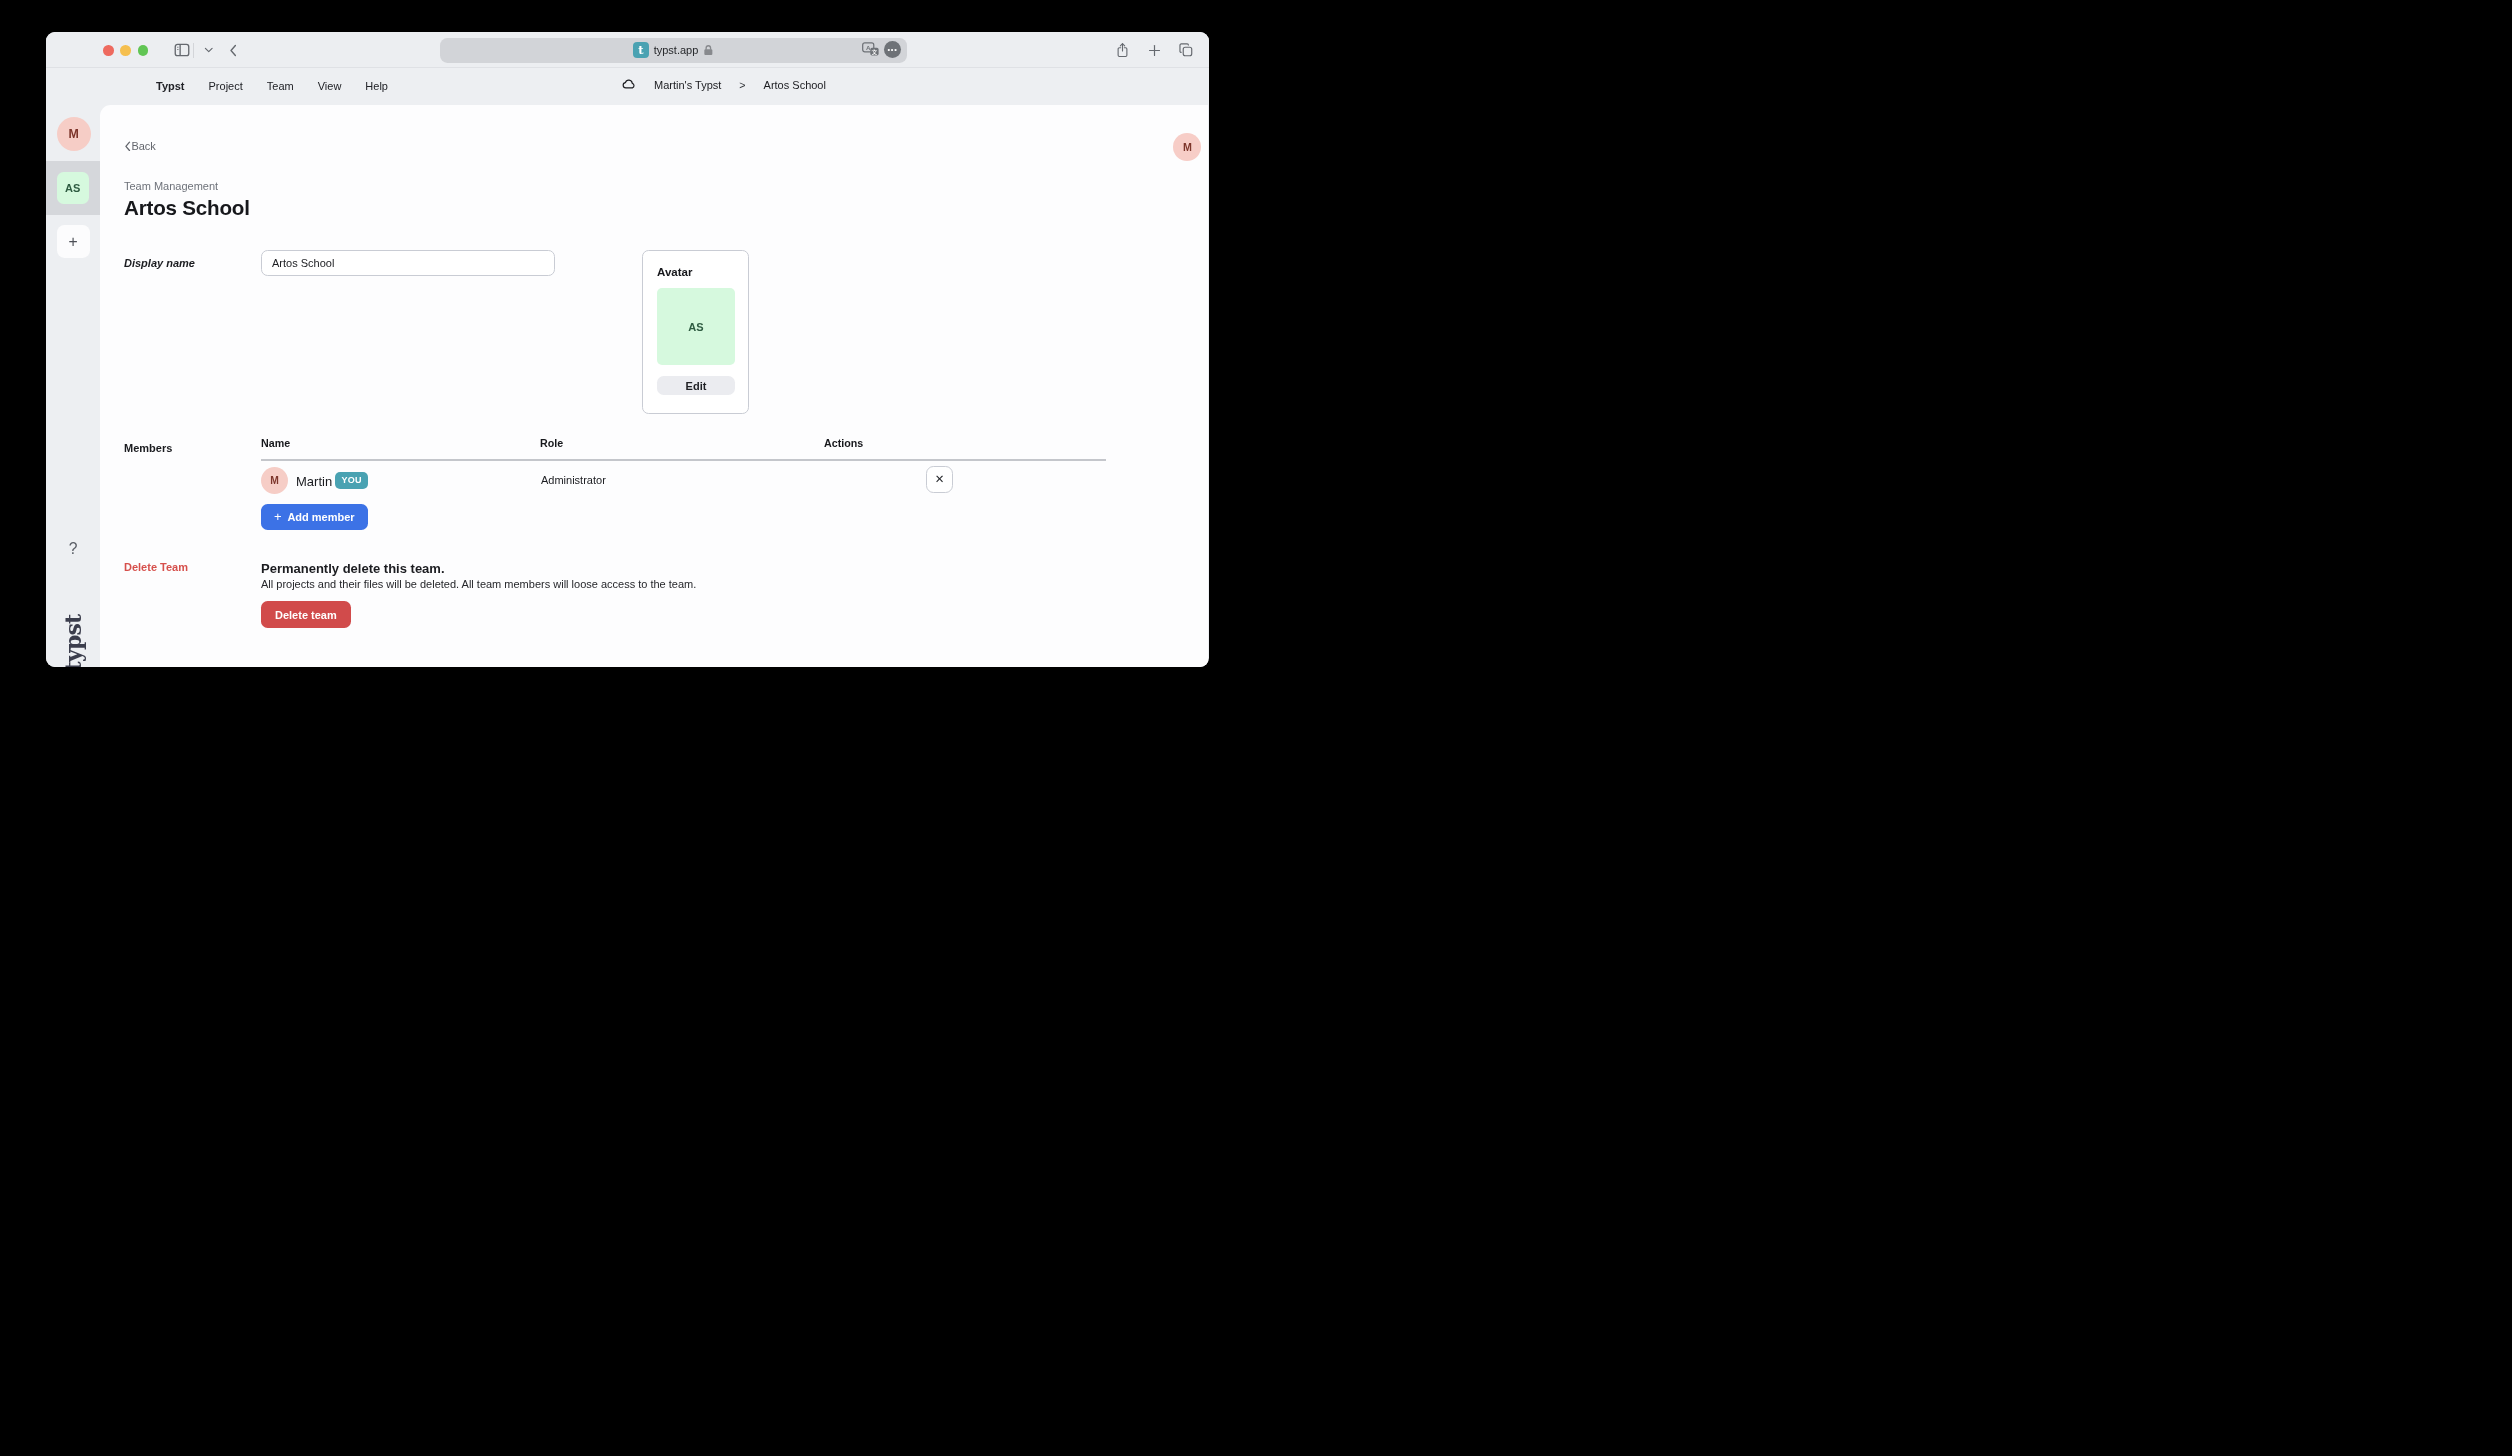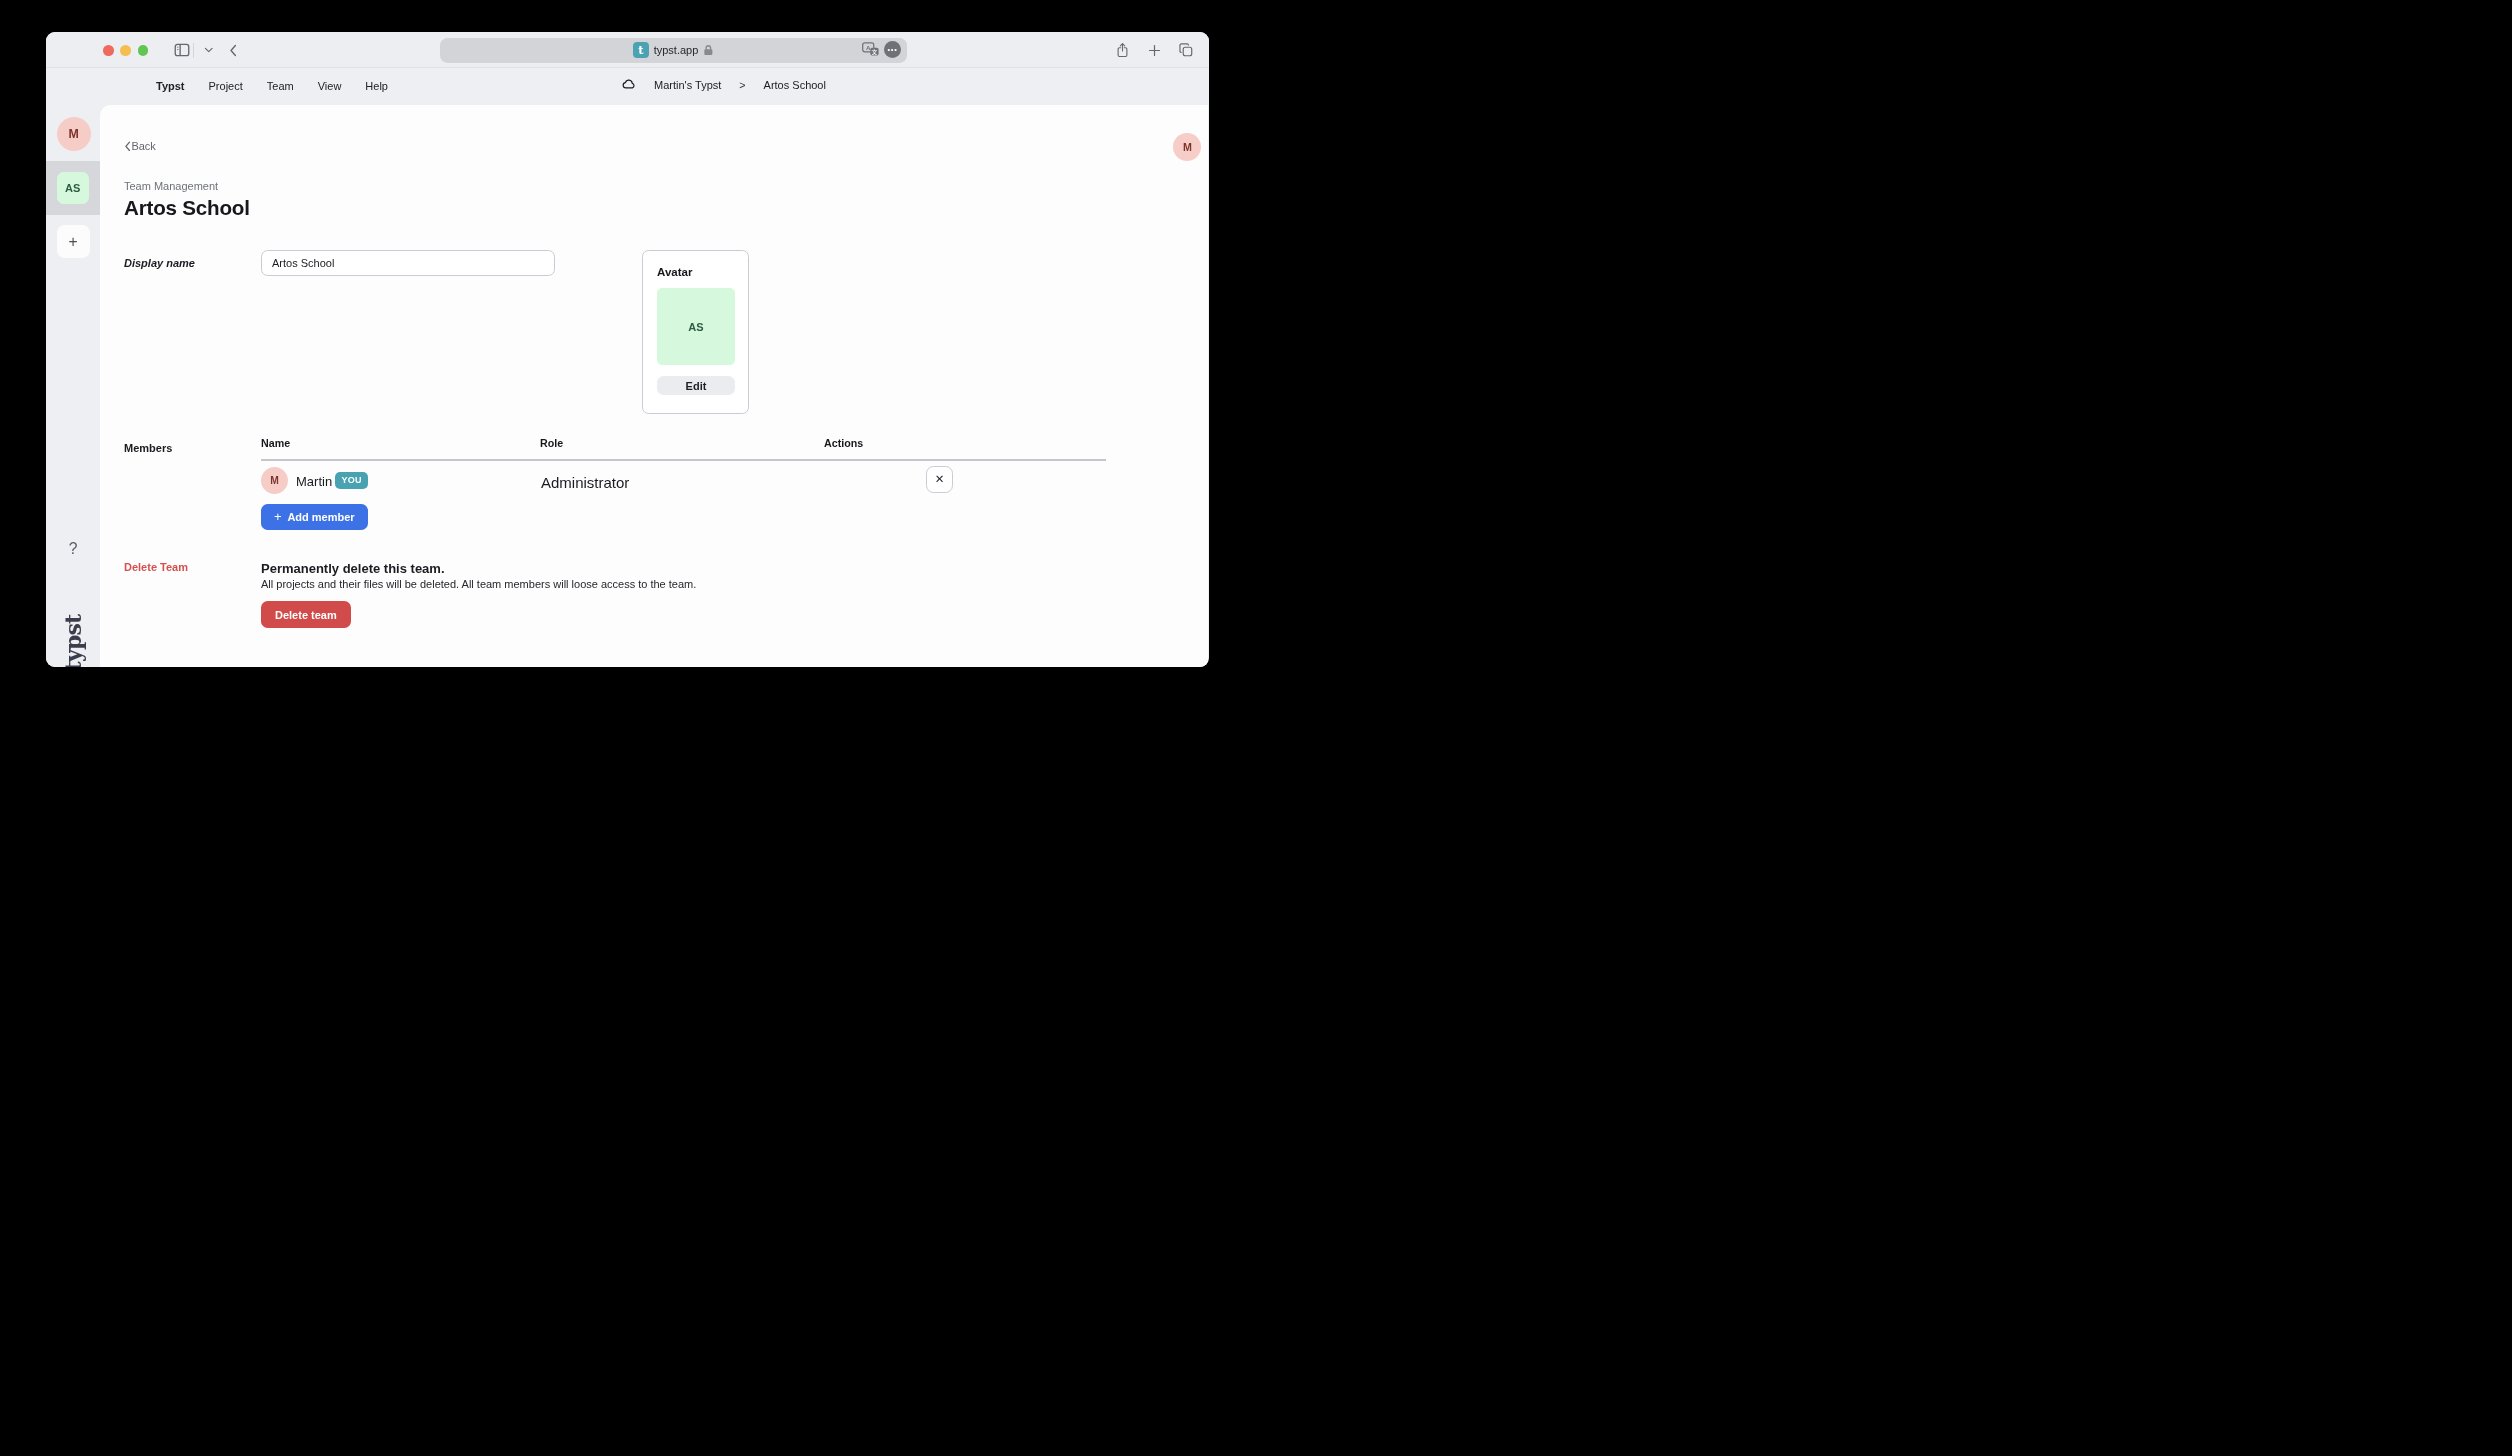--- a/index.html
+++ b/index.html
@@ -103,21 +103,21 @@
     position:absolute; left:0; top:1.6px; width:27px; height:27px; border-radius:50%;
     background:#f6cdc6; color:#7d352b; font-weight:bold; font-size:10.3px;
     display:flex; align-items:center; justify-content:center;
   }
   .row-name { position:absolute; left:35px; top:9px; font-size:13px; color:#1b1c20; }
   .you-badge {
     position:absolute; left:74px; top:6.6px; height:17.3px; padding:0 6.6px; border-radius:5px;
     background:#49a2b2; color:#fff; font-size:9px; font-weight:bold;
     display:flex; align-items:center; justify-content:center; letter-spacing:0.2px;
   }
-  .row-role { position:absolute; left:280px; top:9px; font-size:15px; color:#1b1c20; }
+  .row-role { position:absolute; left:280px; top:9px; font-size:11px; color:#1b1c20; }
   .remove-btn {
     position:absolute; left:665px; top:0.8px; width:27px; height:27px; border-radius:7.4px;
     background:#fff; border:0.8px solid #c9ccd4; font-size:11.5px; color:#26282c;
     display:flex; align-items:center; justify-content:center; font-family:"Liberation Sans", sans-serif;
   }
   .add-member-btn {
     position:absolute; left:161px; top:399px; height:25.6px; padding:0 13px; border-radius:6.6px;
     background:#3c72e6; border:none; color:#fff; font-family:"Liberation Sans", sans-serif;
     font-size:11px; font-weight:bold; display:flex; align-items:center; gap:5.8px;
   }

